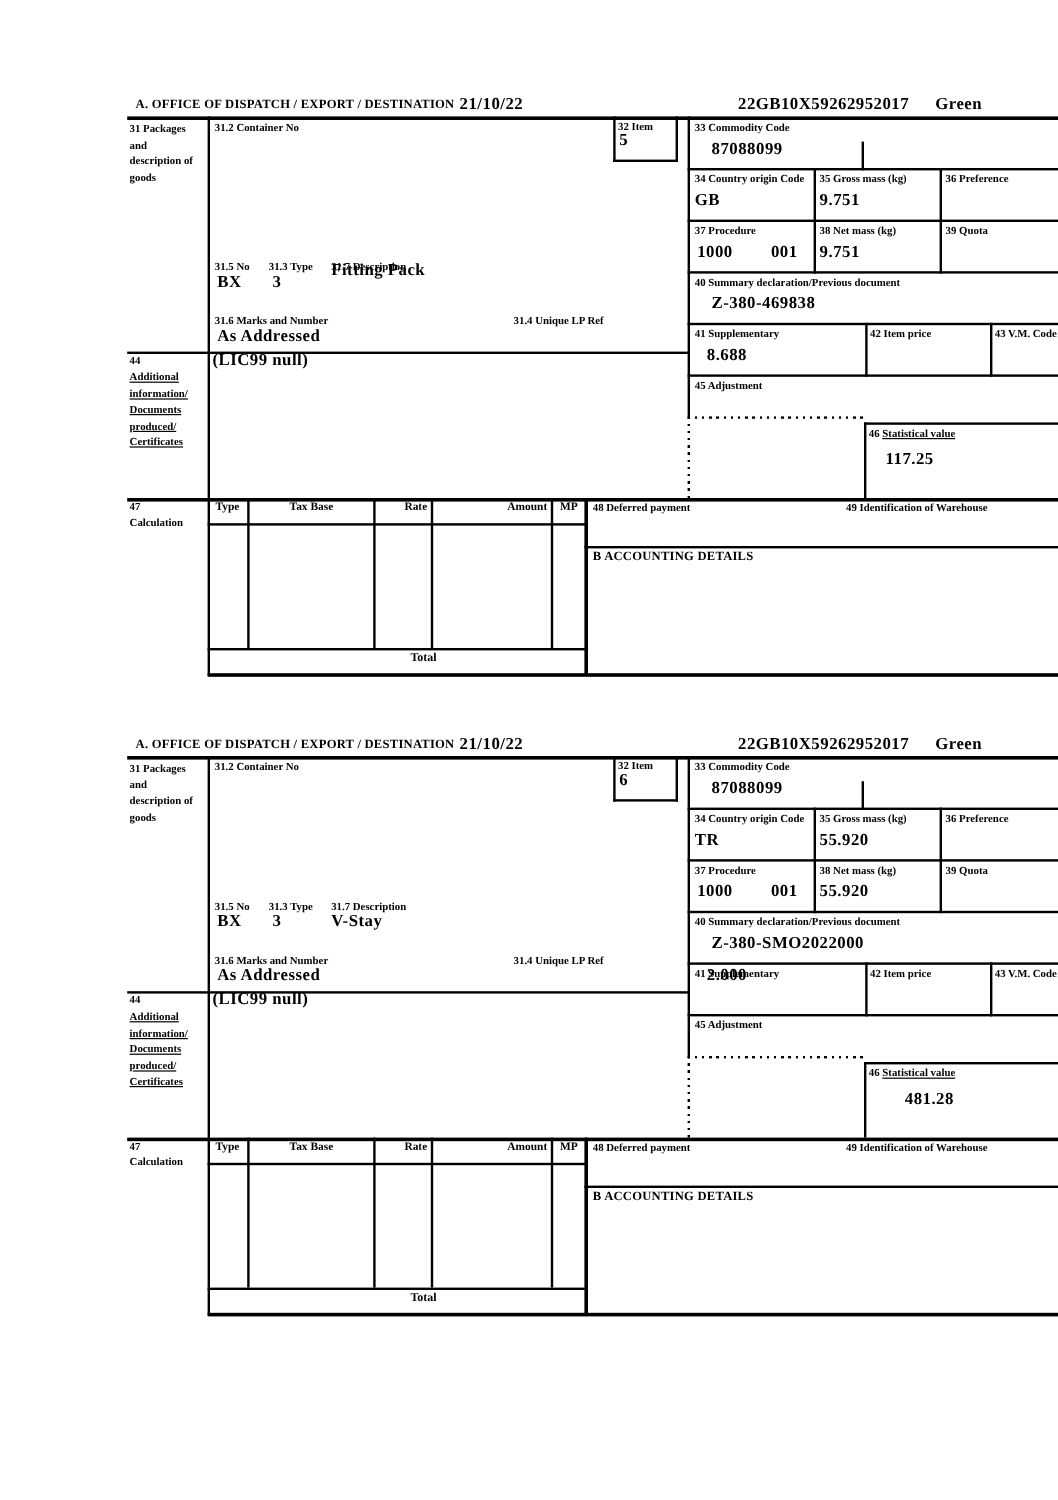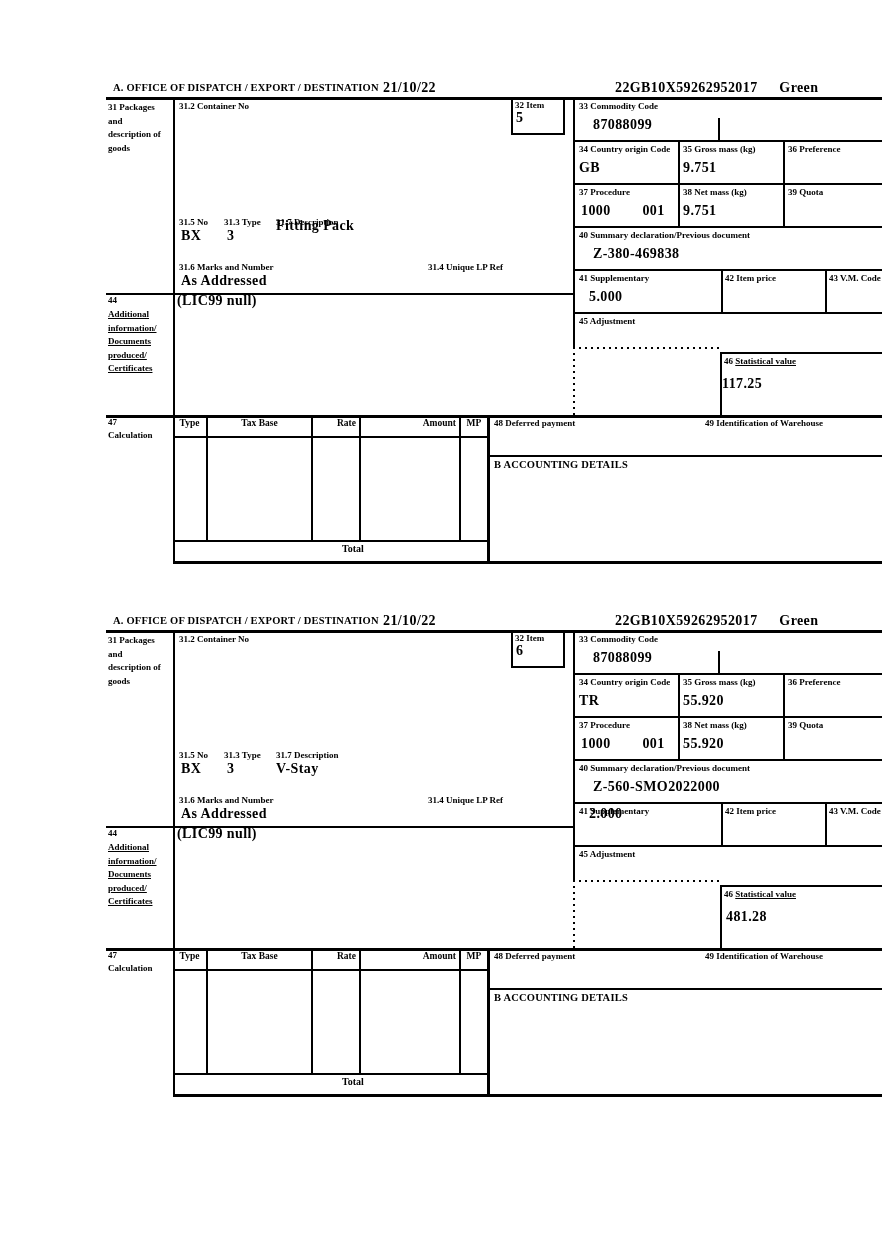--- a/index.html
+++ b/index.html
@@ -100,29 +100,29 @@
       <span>1000</span>
       <span style="display:inline-block;width:24px"></span>
       <span>001</span>
     </div>
     <div class="lab" style="left:577px;top:107px">38 Net mass (kg)</div>
     <div class="val" style="left:577px;top:123px">9.751</div>
     <div class="lab" style="left:682px;top:107px">39 Quota</div>
     <div class="lab" style="left:473px;top:150px">40 Summary declaration/Previous document</div>
     <div class="val" style="left:487px;top:166px">Z-380-469838</div>
     <div class="lab" style="left:473px;top:193px">41 Supplementary</div>
-    <div class="val" style="left:483px;top:209px">5.000</div>
+    <div class="val" style="left:483px;top:209px">8.688</div>
     <div class="lab" style="left:619px;top:193px">42 Item price</div>
     <div class="lab" style="left:723px;top:193px">43 V.M. Code</div>
     <div class="lab" style="left:473px;top:236px">45 Adjustment</div>
     <div class="lab" style="left:618px;top:276px">
       <span>46</span>
       <span class="u">Statistical value</span>
     </div>
-    <div class="val" style="left:616px;top:296px">117.25</div>
+    <div class="val" style="left:632px;top:296px">117.25</div>
 
     <div class="chead" style="left:67px;width:33px;text-align:center">Type</div>
     <div class="chead" style="left:102px;width:103px;text-align:center">Tax Base</div>
     <div class="chead" style="left:205px;width:45px;text-align:right">Rate</div>
     <div class="chead" style="left:253px;width:97px;text-align:right">Amount</div>
     <div class="chead" style="left:355px;width:26px;text-align:center">MP</div>
     <div class="lab" style="left:388px;top:338px">48 Deferred payment</div>
     <div class="lab" style="left:599px;top:338px">49 Identification of Warehouse</div>
     <div class="acc" style="left:388px;top:379px">B ACCOUNTING DETAILS</div>
     <div class="tot" style="left:236px;top:463px">Total</div>
@@ -202,31 +202,31 @@
     <div class="lab" style="left:473px;top:107px">37 Procedure</div>
     <div class="val" style="left:475px;top:123px">
       <span>1000</span>
       <span style="display:inline-block;width:24px"></span>
       <span>001</span>
     </div>
     <div class="lab" style="left:577px;top:107px">38 Net mass (kg)</div>
     <div class="val" style="left:577px;top:123px">55.920</div>
     <div class="lab" style="left:682px;top:107px">39 Quota</div>
     <div class="lab" style="left:473px;top:150px">40 Summary declaration/Previous document</div>
-    <div class="val" style="left:487px;top:166px">Z-560-SMO2022000</div>
+    <div class="val" style="left:487px;top:166px">Z-380-SMO2022000</div>
     <div class="lab" style="left:473px;top:193px">41 Supplementary</div>
     <div class="val" style="left:483px;top:193px">2.000</div>
     <div class="lab" style="left:619px;top:193px">42 Item price</div>
     <div class="lab" style="left:723px;top:193px">43 V.M. Code</div>
     <div class="lab" style="left:473px;top:236px">45 Adjustment</div>
     <div class="lab" style="left:618px;top:276px">
       <span>46</span>
       <span class="u">Statistical value</span>
     </div>
-    <div class="val" style="left:620px;top:296px">481.28</div>
+    <div class="val" style="left:648px;top:296px">481.28</div>
 
     <div class="chead" style="left:67px;width:33px;text-align:center">Type</div>
     <div class="chead" style="left:102px;width:103px;text-align:center">Tax Base</div>
     <div class="chead" style="left:205px;width:45px;text-align:right">Rate</div>
     <div class="chead" style="left:253px;width:97px;text-align:right">Amount</div>
     <div class="chead" style="left:355px;width:26px;text-align:center">MP</div>
     <div class="lab" style="left:388px;top:338px">48 Deferred payment</div>
     <div class="lab" style="left:599px;top:338px">49 Identification of Warehouse</div>
     <div class="acc" style="left:388px;top:379px">B ACCOUNTING DETAILS</div>
     <div class="tot" style="left:236px;top:463px">Total</div>

